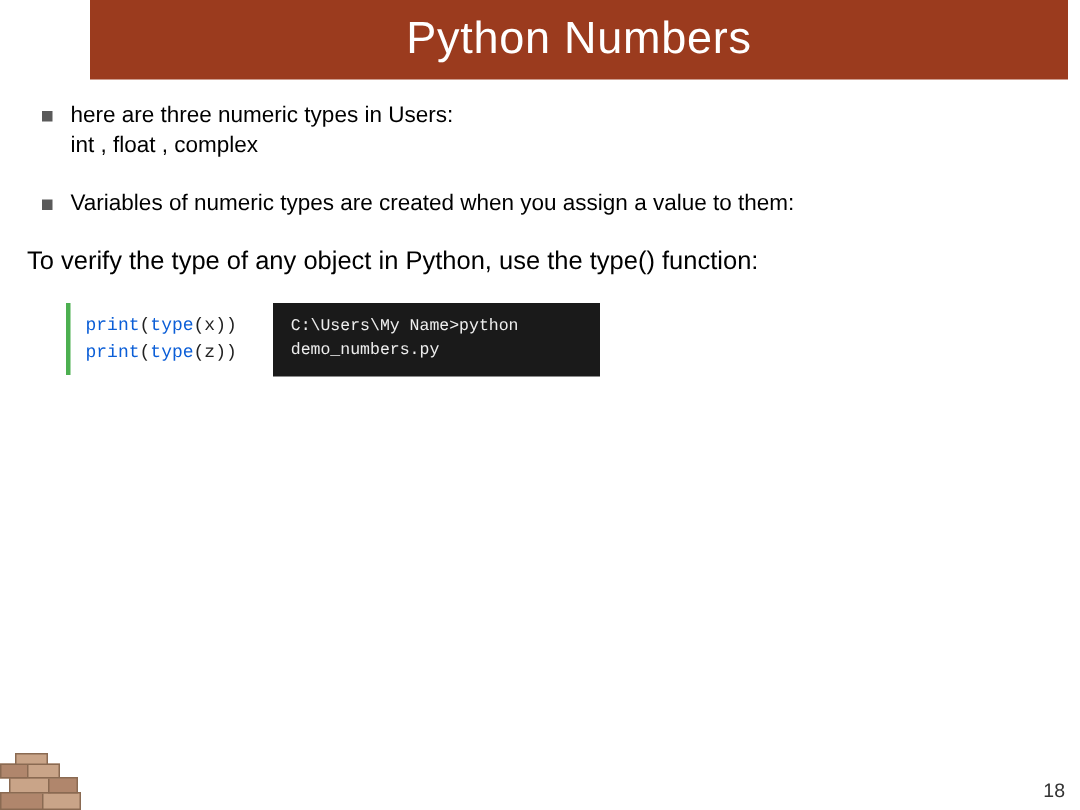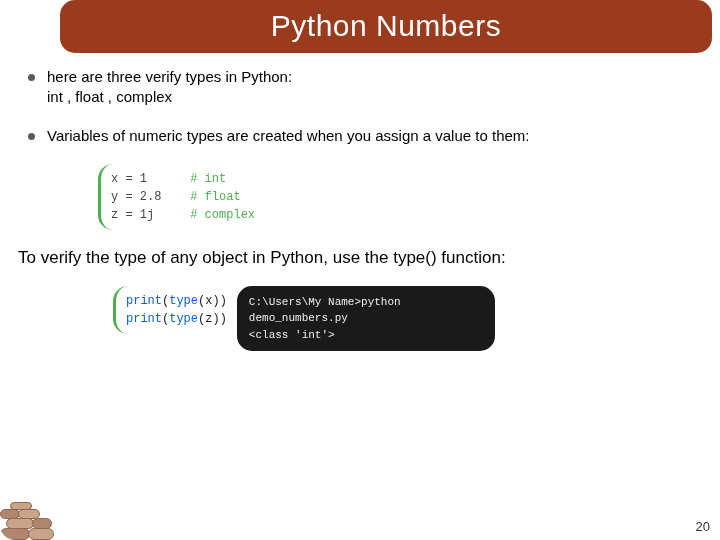--- a/index.html
+++ b/index.html
@@ -1,15 +1,15 @@
 <!DOCTYPE html>
 <html><head>
 <meta charset="utf-8">
 <style>
-  * { margin: 0; padding: 0; box-sizing: border-box; border-radius: 15px; }
+  * { margin: 0; padding: 0; box-sizing: border-box; }
   body {
     width: 720px;
     height: 540px;
     background: #fff;
     font-family: Verdana, Geneva, sans-serif;
     position: relative;
     overflow: hidden;
   }
   .title-bar {
     background: #9b3b1e;
@@ -54,42 +54,42 @@
   }
   .code-line { white-space: pre; }
   .code-line .comment { color: #4caf50; }
   .verify-text {
     font-size: 17px;
     margin: 0 0 18px 0;
     padding: 0 18px;
   }
   .dual-block {
     display: flex;
-    margin-left: 113px;
-    gap: 10px;
+    margin-left: 44px;
+    gap: 24px;
     align-items: flex-start;
   }
   .code-block-2 {
     border-left: 3px solid #4caf50;
     padding: 6px 0 6px 10px;
     font-family: "Courier New", monospace;
     font-size: 12px;
     line-height: 1.5;
     color: #222;
   }
   .keyword { color: #0b5ed7; }
   .builtin { color: #0b5ed7; }
   .terminal {
     background: #1a1a1a;
     color: #eee;
     font-family: "Courier New", monospace;
     font-size: 11px;
     padding: 8px 12px;
     line-height: 1.5;
-    width: 258px;
+    width: 218px;
   }
   .page-number {
     position: absolute;
     bottom: 6px;
     right: 10px;
     font-size: 13px;
     color: #333;
   }
   .corner-deco {
     position: absolute;
@@ -114,54 +114,48 @@
 </head>
 <body>
 
 <div class="title-bar">Python Numbers</div>
 
 <div class="content">
 
   <div class="bullet-item">
     <div class="bullet-marker"></div>
     <div class="bullet-text">
-      <span>here are three verify types in Python:</span><br>
+      <span>here are three numeric types in Users:</span><br>
       <span>int , float , complex</span>
     </div>
   </div>
 
   <div class="bullet-item">
     <div class="bullet-marker"></div>
     <div class="bullet-text">
       <span>Variables of numeric types are created when you assign a value to them:</span>
     </div>
   </div>
 
-  <div class="code-block-1">
-    <div class="code-line"><span>x = 1      </span><span class="comment"># int</span></div>
-    <div class="code-line"><span>y = 2.8    </span><span class="comment"># float</span></div>
-    <div class="code-line"><span>z = 1j     </span><span class="comment"># complex</span></div>
-  </div>
 
 </div>
 
 <div class="verify-text">To verify the type of any object in Python, use the type() function:</div>
 
 <div class="dual-block">
   <div class="code-block-2">
     <div class="code-line"><span class="keyword">print</span>(<span class="builtin">type</span><span>(x))</span></div>
     <div class="code-line"><span class="keyword">print</span>(<span class="builtin">type</span><span>(z))</span></div>
   </div>
   <div class="terminal">
     <div>C:\Users\My Name&gt;python demo_numbers.py</div>
-    <div>&lt;class 'int'&gt;</div>
   </div>
 </div>
 
-<div class="page-number">20</div>
+<div class="page-number">18</div>
 
 <div class="corner-deco">
   <div class="brick b1"></div>
     <div class="brick b2"></div>
     <div class="brick b3"></div>
   <div class="brick b4"></div>
     <div class="brick b5"></div>
     <div class="brick b6"></div>
     <div class="brick b7"></div>
 </div>

